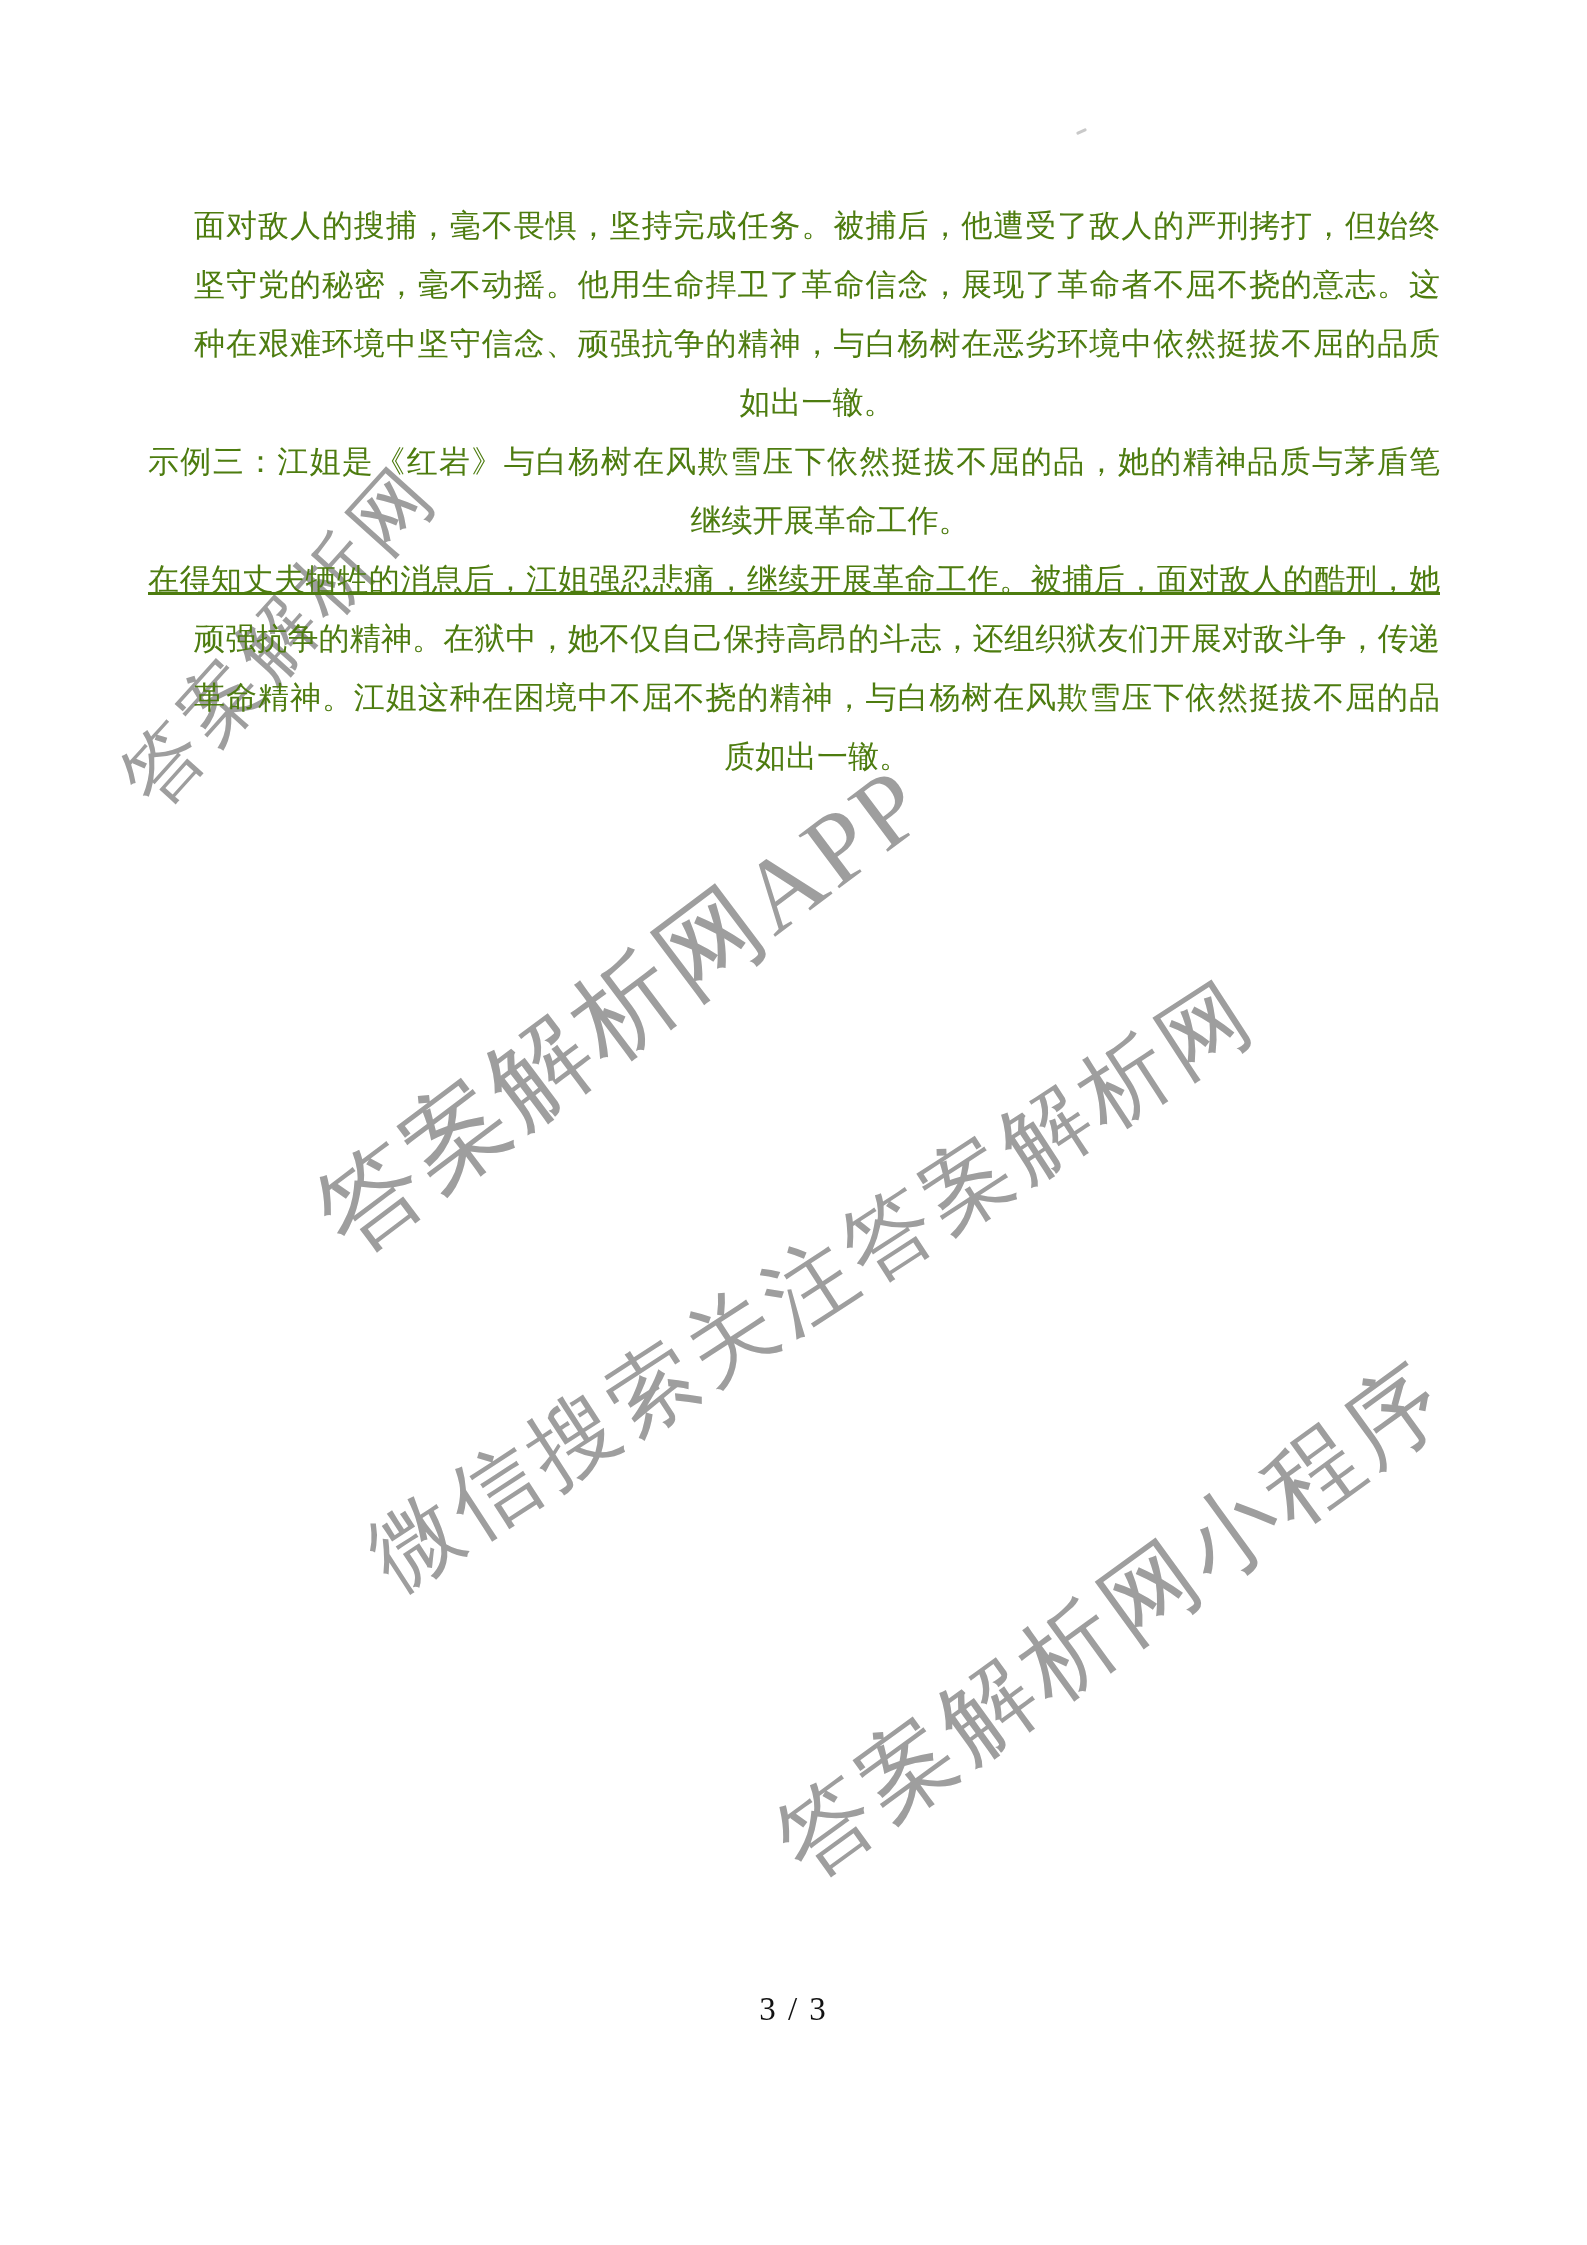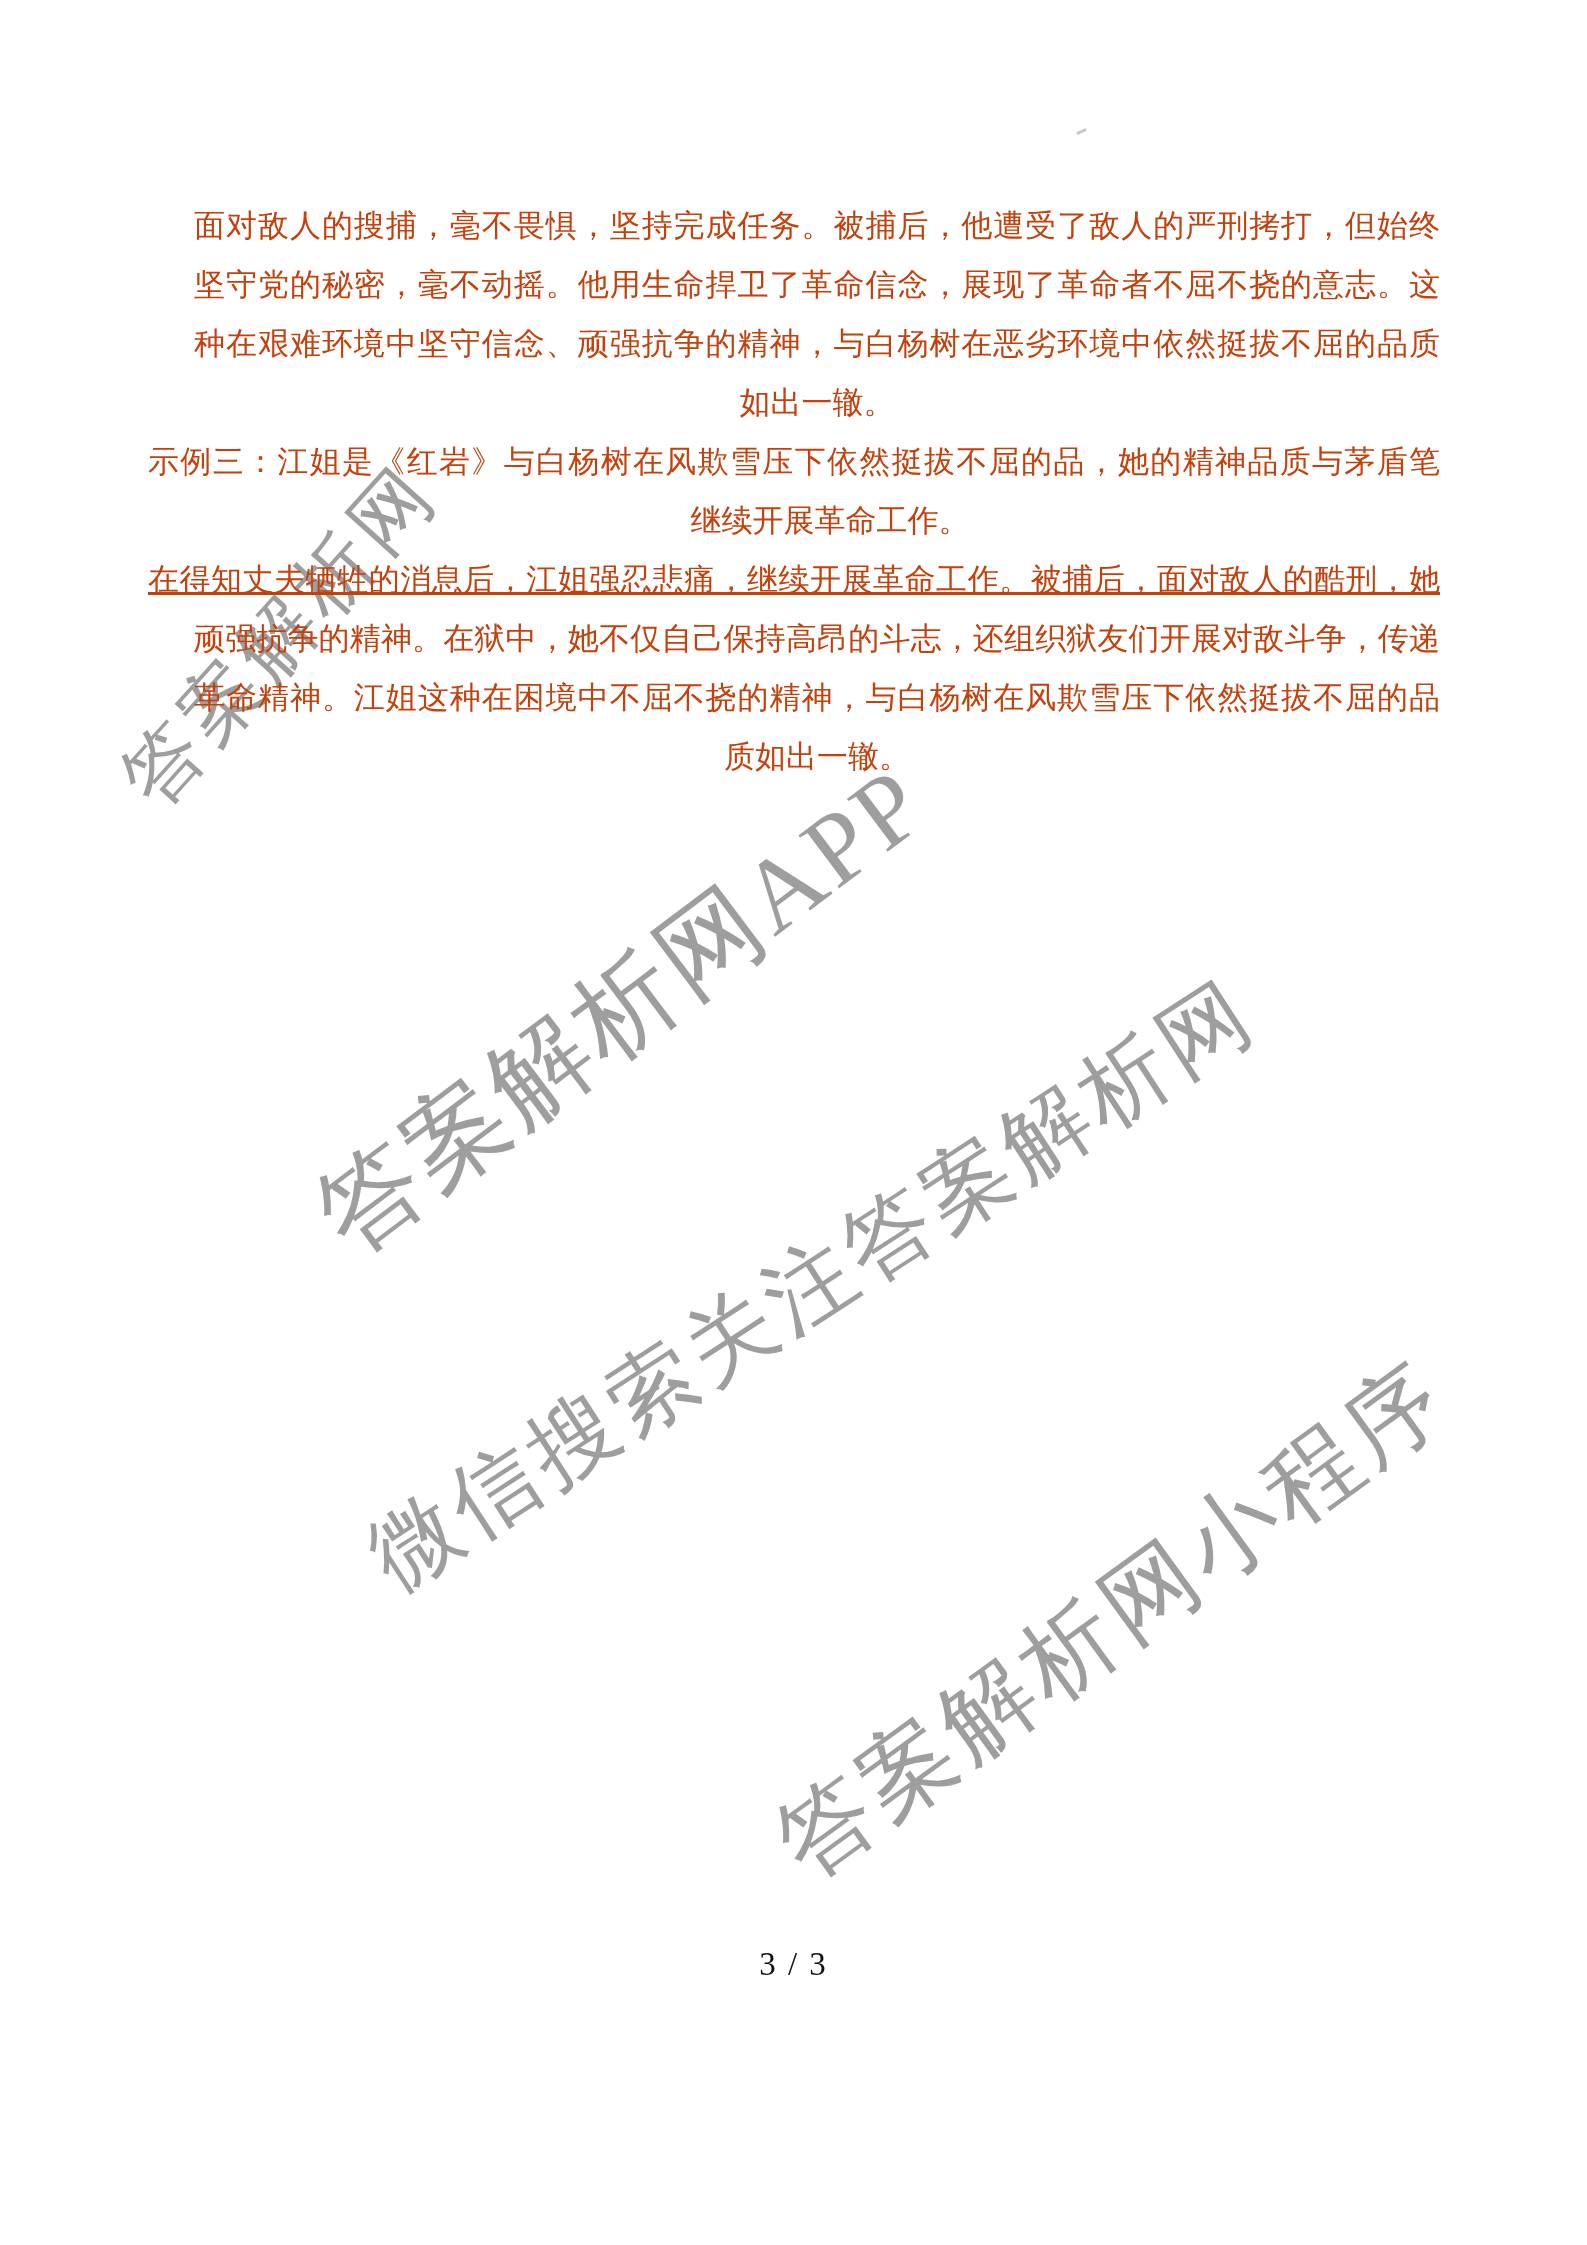--- a/index.html
+++ b/index.html
@@ -63,21 +63,21 @@
     transform: translate(-50%, -50%) rotate(-36deg);
   }
 
   
   .content {
     position: absolute;
     left: 148px;
     top: 196px;
     width: 1292px;
     font-size: 31px;
-    color: #c2410c;
+    color: #4d7c0f;
   }
   .line {
     line-height: 59px;
     height: 59px;
     white-space: nowrap;
     text-align: center;
   }
   .line.justify {
     white-space: normal;
     text-align: justify;
@@ -88,21 +88,21 @@
   .para-example-lead .line { padding-left: 72px; }
   .para-example-lead .line.first { padding-left: 0; }
   .para-example-body .line { padding-left: 46px; }
   .para-example-body .line.first { padding-left: 0; text-decoration: underline; }
 
   
   .footer {
     position: absolute;
     left: 0;
     right: 0;
-    top: 1946px;
+    top: 1991px;
     text-align: center;
     font-size: 33px;
     letter-spacing: 2px;
     color: #111111;
   }
 </style>
 </head>
 <body>
 
 <div class="sheet">

